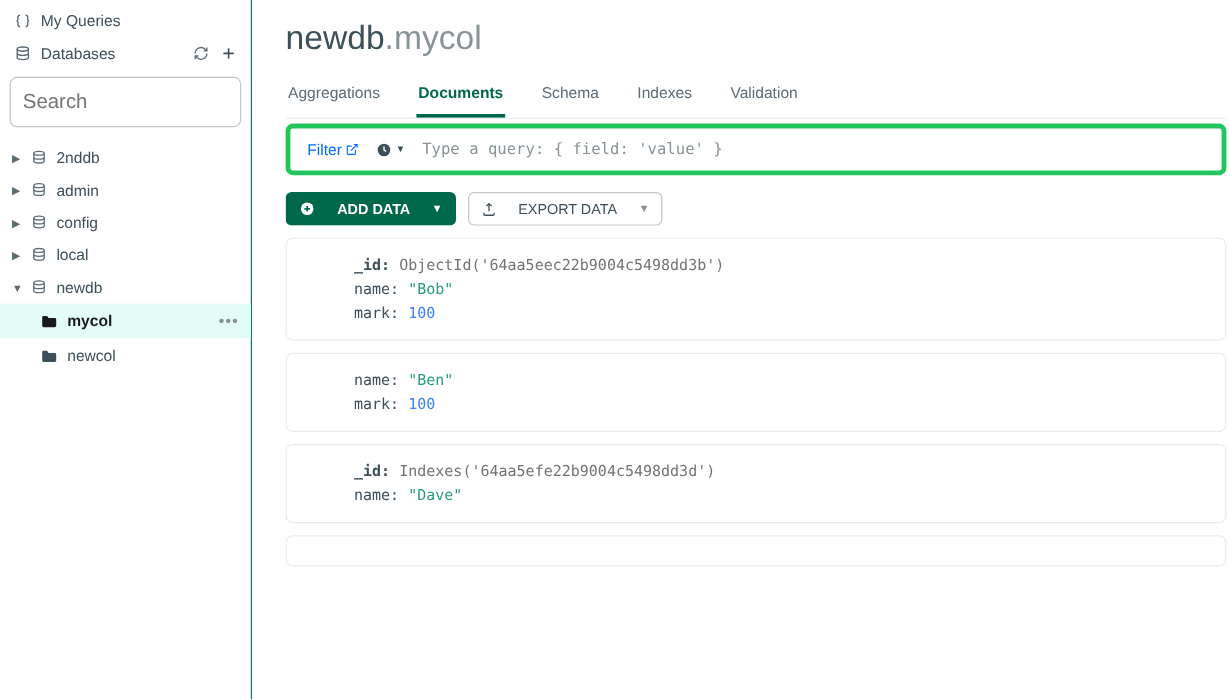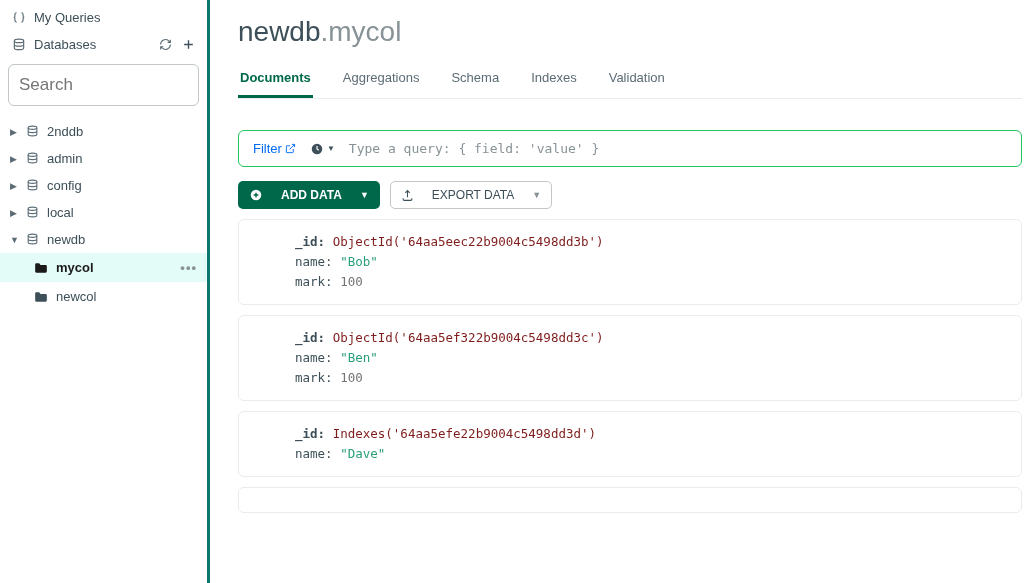--- a/index.html
+++ b/index.html
@@ -9,21 +9,21 @@
     color: #3d4f58;
     background: #fff;
     display: flex;
     height: 583px;
     width: 1024px;
     overflow: hidden;
   }
   
   .sidebar {
     width: 210px;
-    border-right: 3px solid #0f766e;
+    border-right: 1px solid #0f766e;
     display: flex;
     flex-direction: column;
     padding-top: 4px;
   }
   .side-section {
     display: flex;
     align-items: center;
     justify-content: space-between;
     padding: 6px 12px;
     font-size: 13px;
@@ -92,22 +92,22 @@
     cursor: pointer;
     border-bottom: 3px solid transparent;
     font-weight: 500;
   }
   .tab.active {
     color: #00684a;
     font-weight: 700;
     border-bottom-color: #00684a;
   }
   .filter-bar {
-    margin-top: 31px;
-    border: 1px solid #22c55e;
+    margin-top: 4px;
+    border: 4px solid #22c55e;
     border-radius: 6px;
     padding: 10px 14px;
     display: flex;
     align-items: center;
     gap: 14px;
     font-size: 13px;
     font-family: "Menlo","Consolas",monospace;
     margin-right: 2px;
   }
   .filter-bar .filter-link { color: #016bf8; font-family: -apple-system, sans-serif; display:flex; align-items:center; gap:3px;}
@@ -142,23 +142,23 @@
     border: 1px solid #e8edeb;
     border-radius: 6px;
     margin-bottom: 10px;
     padding: 12px 18px 12px 56px;
     font-family: "Menlo","Consolas",monospace;
     font-size: 12.5px;
     line-height: 1.6;
   }
   .doc .key { color: #3d4f58; }
   .doc .key.bold { font-weight: 700; }
-  .doc .objid { color: #7f1d1d; }
+  .doc .objid { color: #737373; }
   .doc .str { color: #299e7a; }
-  .doc .num { color: #737373; }
+  .doc .num { color: #3b82f6; }
   svg { display: block; }
 </style>
 </head>
 <body>
 
 <aside class="sidebar">
 
   <div class="side-section">
     <div class="left">
       <span>
@@ -272,22 +272,22 @@
       </div>
     </div>
 </aside>
 
 <main class="main">
   <h1 class="title">
     <span class="dbname">newdb</span>.<span>mycol</span>
   </h1>
 
   <div class="tabs" id="tabs">
+      <div class="tab">Aggregations</div>
       <div class="tab active">Documents</div>
-      <div class="tab">Aggregations</div>
       <div class="tab">Schema</div>
       <div class="tab">Indexes</div>
       <div class="tab">Validation</div>
     </div>
 
   <div class="filter-bar">
     <span class="filter-link">
       <span>Filter</span>
       <span>
         <svg width="11" height="11" viewBox="0 0 24 24" fill="none" stroke="#016bf8" stroke-width="2">
@@ -329,21 +329,20 @@
     </div>
   </div>
 
   <div class="doc-list" id="docs">
       <div class="doc">
         <div><span class="key bold">_id:</span> <span class="objid">ObjectId('64aa5eec22b9004c5498dd3b')</span></div>
         <div><span class="key">name:</span> <span class="str">"Bob"</span></div>
         <div><span class="key">mark:</span> <span class="num">100</span></div>
       </div>
       <div class="doc">
-        <div><span class="key bold">_id:</span> <span class="objid">ObjectId('64aa5ef322b9004c5498dd3c')</span></div>
         <div><span class="key">name:</span> <span class="str">"Ben"</span></div>
         <div><span class="key">mark:</span> <span class="num">100</span></div>
       </div>
       <div class="doc">
         <div><span class="key bold">_id:</span> <span class="objid">Indexes('64aa5efe22b9004c5498dd3d')</span></div>
         <div><span class="key">name:</span> <span class="str">"Dave"</span></div>
       </div>
       <div class="doc"></div>
     </div>
 </main>

